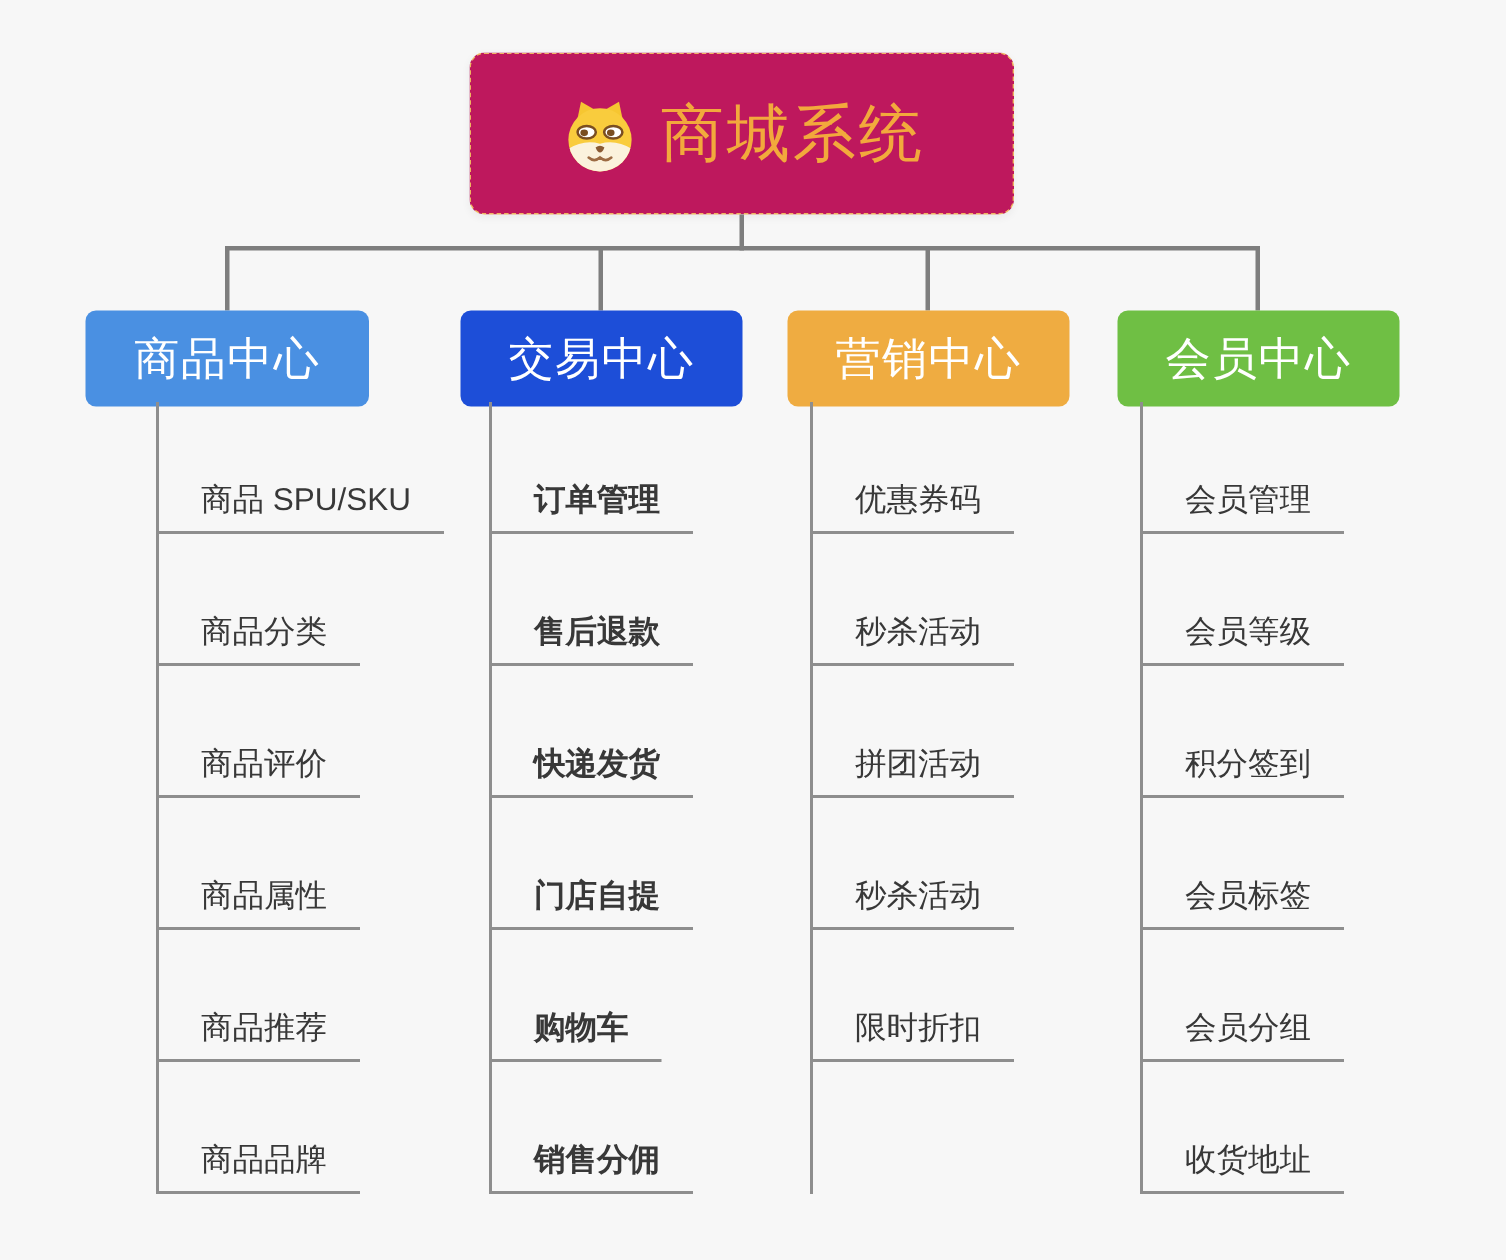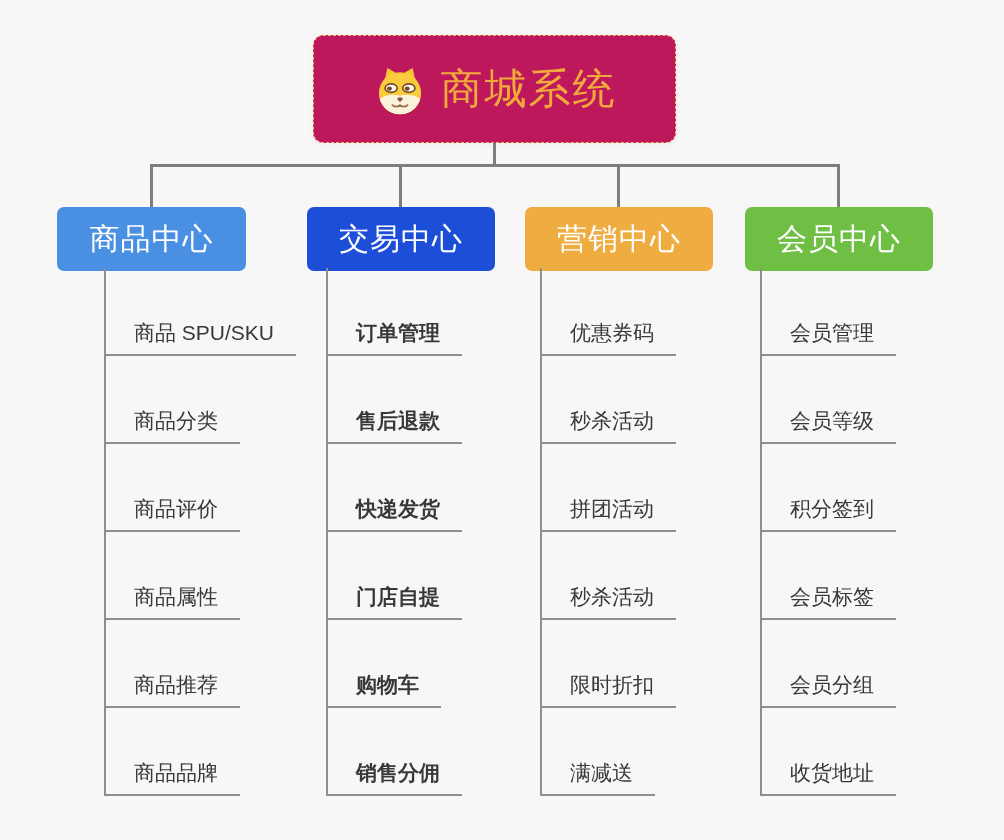--- a/index.html
+++ b/index.html
@@ -186,23 +186,20 @@
       </div>
     <div class="child-row">
         <span class="child-label">拼团活动</span>
       </div>
     <div class="child-row">
         <span class="child-label">秒杀活动</span>
       </div>
     <div class="child-row">
         <span class="child-label">限时折扣</span>
       </div>
-    <div class="child-row">
-        <span class="child-label">满减送</span>
-      </div>
   </div>
 
   <div class="children" style="left:760px;">
     <div class="trunk"></div>
     <div class="child-row">
         <span class="child-label">会员管理</span>
       </div>
     <div class="child-row">
         <span class="child-label">会员等级</span>
       </div>

